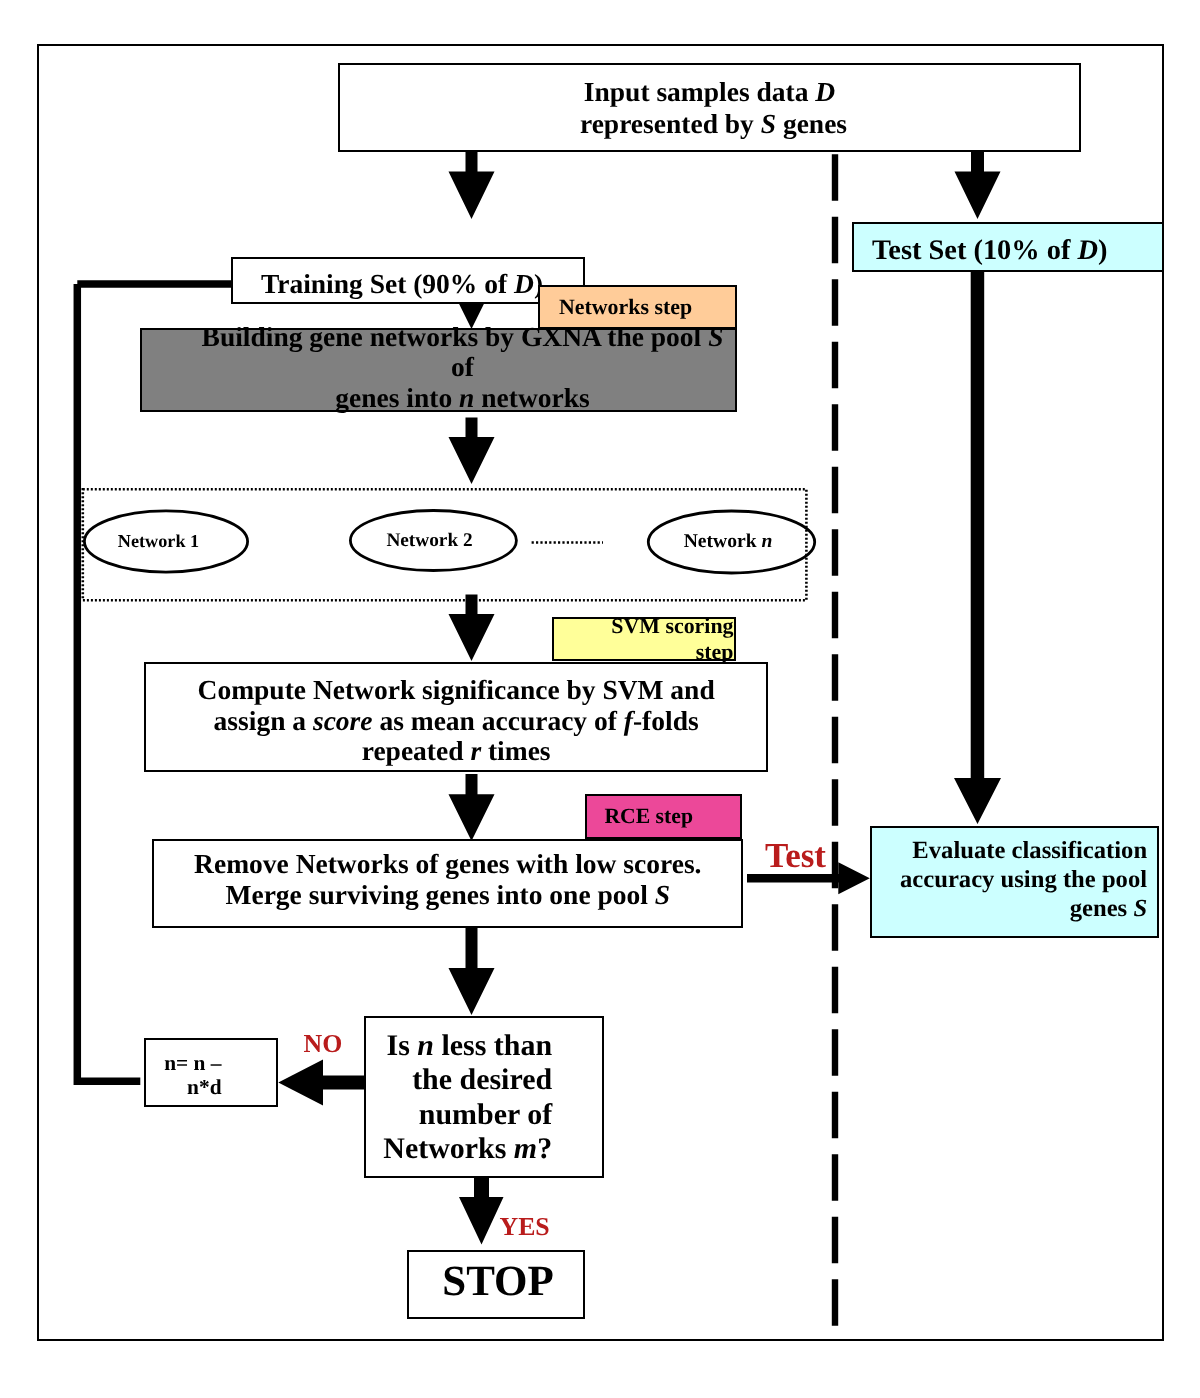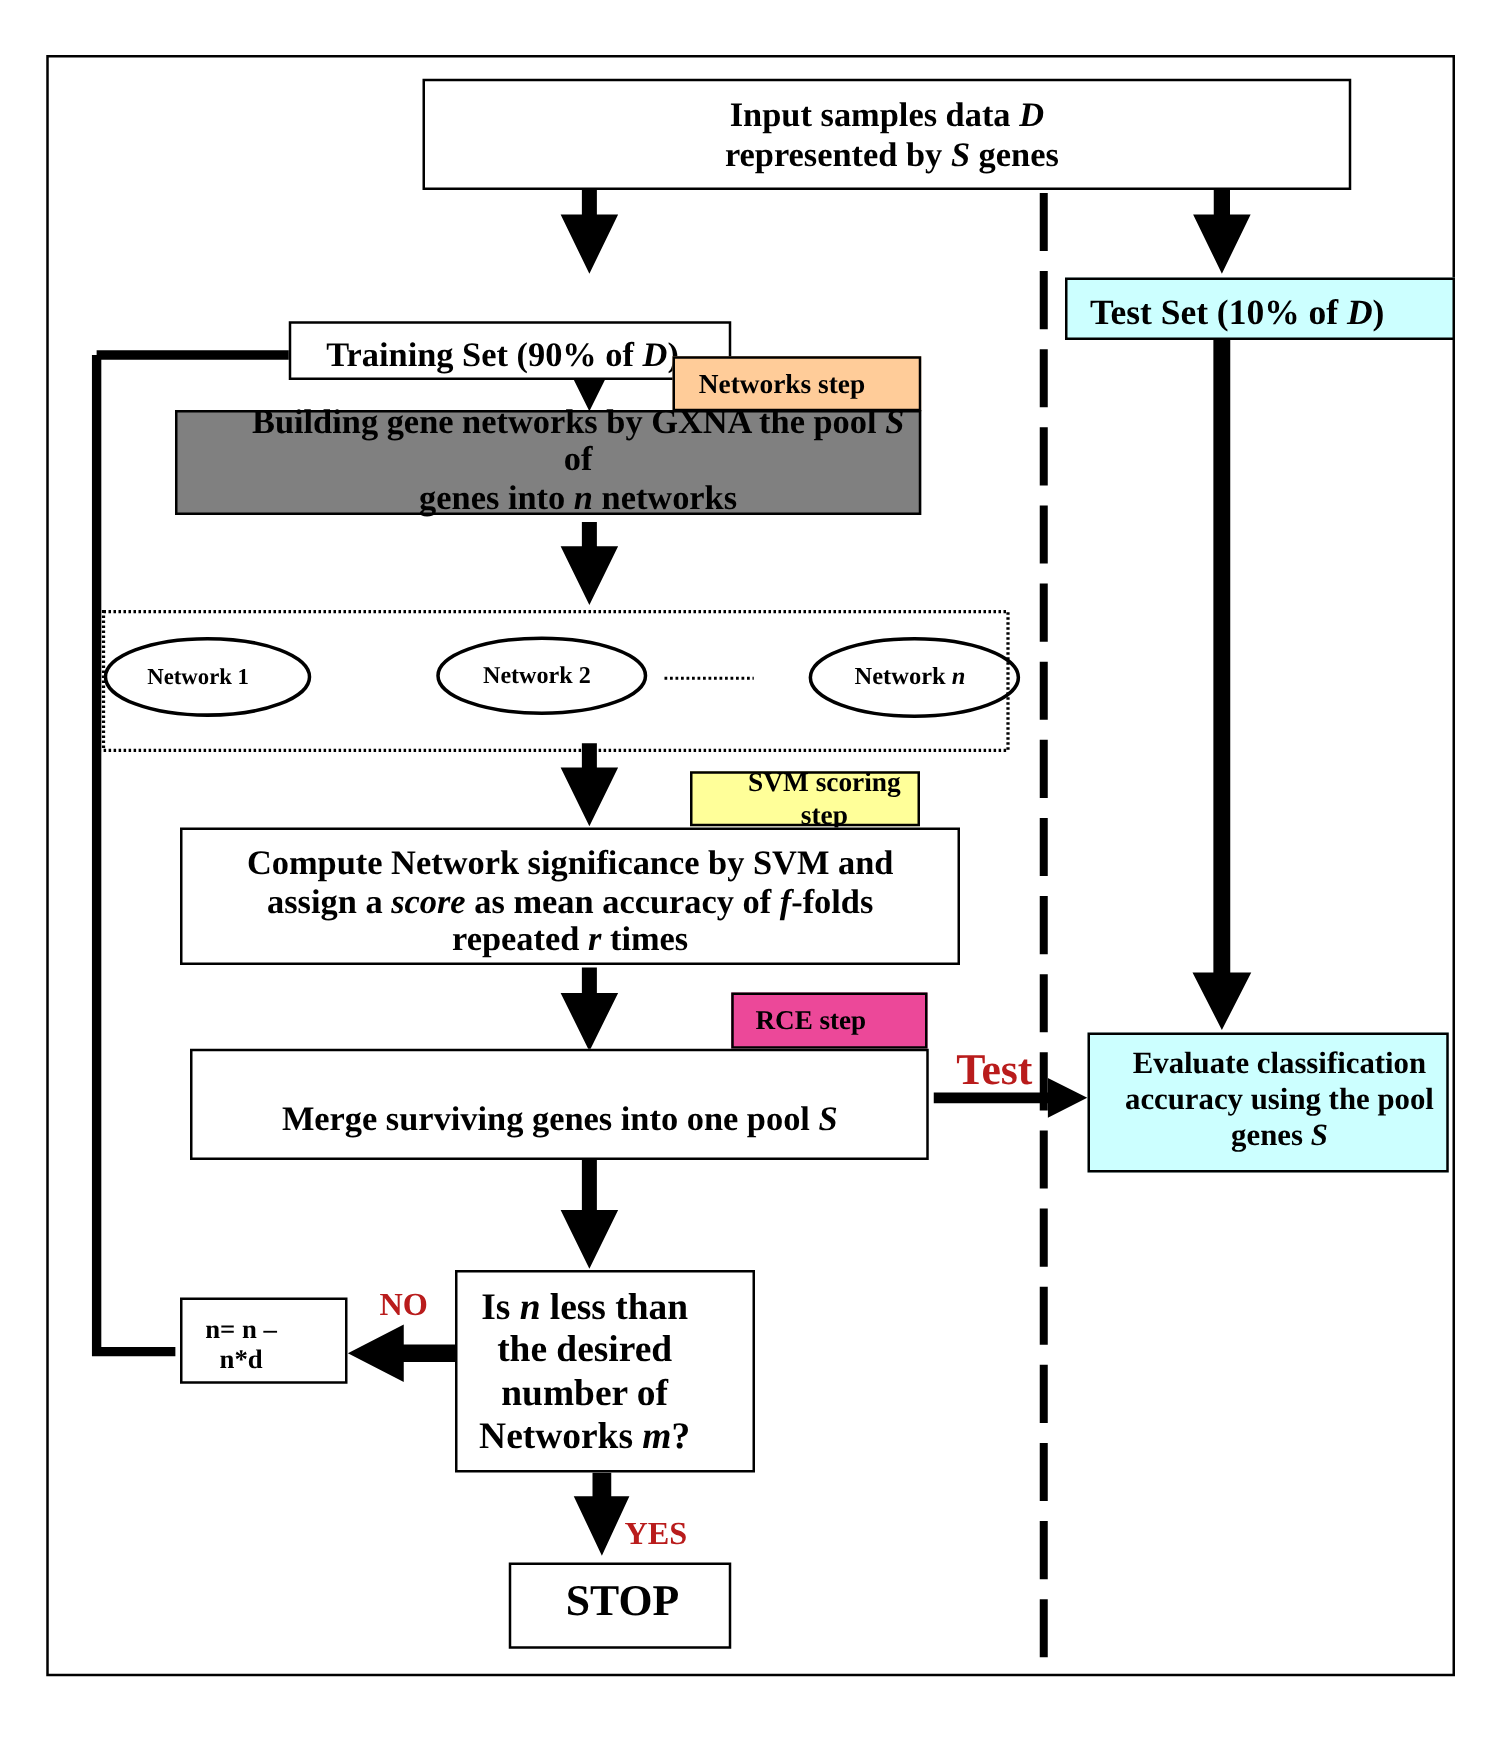--- a/index.html
+++ b/index.html
@@ -2,21 +2,21 @@
 <html><head>
 <meta charset="utf-8">
 <style>
   html,body{margin:0;padding:0;background:#ffffff;}
   #page{-webkit-font-smoothing:antialiased;text-rendering:geometricPrecision;position:relative;will-change:transform;width:1200px;height:1398px;background:#ffffff;overflow:hidden;
         font-family:"Liberation Serif",serif;}
   .frame{position:absolute;border:2.6px solid #000;box-sizing:border-box;}
   .box{position:absolute;box-sizing:border-box;border:2.4px solid #000;background:#fff;
        display:flex;align-items:center;justify-content:center;text-align:center;
        font-weight:bold;color:#000;}
-  .box.left{justify-content:flex-start;text-align:center;}
+  .box.left{justify-content:flex-start;text-align:right;}
   svg.ov{position:absolute;left:0;top:0;width:1200px;height:1398px;pointer-events:none;}
   .lbl{position:absolute;font-weight:bold;color:#b91c1c;white-space:nowrap;}
   .ell{position:absolute;box-sizing:border-box;display:flex;align-items:center;
        justify-content:center;font-weight:bold;}
 </style>
 </head>
 <body>
 
 <div id="page">
 
@@ -108,21 +108,21 @@
       <span>repeated </span><i>r</i><span> times</span>
     </div>
   </div>
 
   <div class="box left" style="left:585.4px;top:794px;width:156.8px;height:44.7px;font-size:21.7px;background:#ec4899;padding-left:17px;">
     <div>RCE step</div>
   </div>
 
   <div class="box" style="left:152.3px;top:838.7px;width:591px;height:89px;font-size:27.5px;line-height:31px;padding-bottom:8px;">
     <div>
-      <br>
+      <span>Remove Networks of genes with low scores.</span><br>
       <span>Merge surviving genes into one pool </span><i>S</i>
     </div>
   </div>
 
   <div class="box left" style="left:870px;top:825.5px;width:289.3px;height:112.5px;font-size:24.65px;line-height:28.9px;padding-left:28px;padding-bottom:3px;background:#CCFFFF;">
     <div>
       <span>Evaluate classification</span><br>
       <span>accuracy using the pool</span><br>
       <span>genes </span><i>S</i>
     </div>
@@ -137,21 +137,21 @@
     </div>
   </div>
 
   <div class="box left" style="left:144.2px;top:1038.3px;width:133.7px;height:69.2px;font-size:21.4px;line-height:24.7px;padding-left:18px;padding-top:5px;">
     <div>
       <span>n= n –</span><br>
       <span>n*d</span>
     </div>
   </div>
 
-  <div class="box" style="left:407px;top:1250px;width:178px;height:69px;font-size:35px;padding-bottom:7px;padding-left:4px;">
+  <div class="box" style="left:407px;top:1250px;width:178px;height:69px;font-size:43px;padding-bottom:7px;padding-left:4px;">
     <div>STOP</div>
   </div>
 
   <div class="lbl" style="left:765px;top:842.3px;font-size:35px;line-height:28px;">
     <span>Test</span>
   </div>
   <div class="lbl" style="left:303.5px;top:1031px;font-size:25.8px;line-height:25.8px;">
     <span>NO</span>
   </div>
   <div class="lbl" style="left:499.5px;top:1213.5px;font-size:25.8px;line-height:25.8px;">

